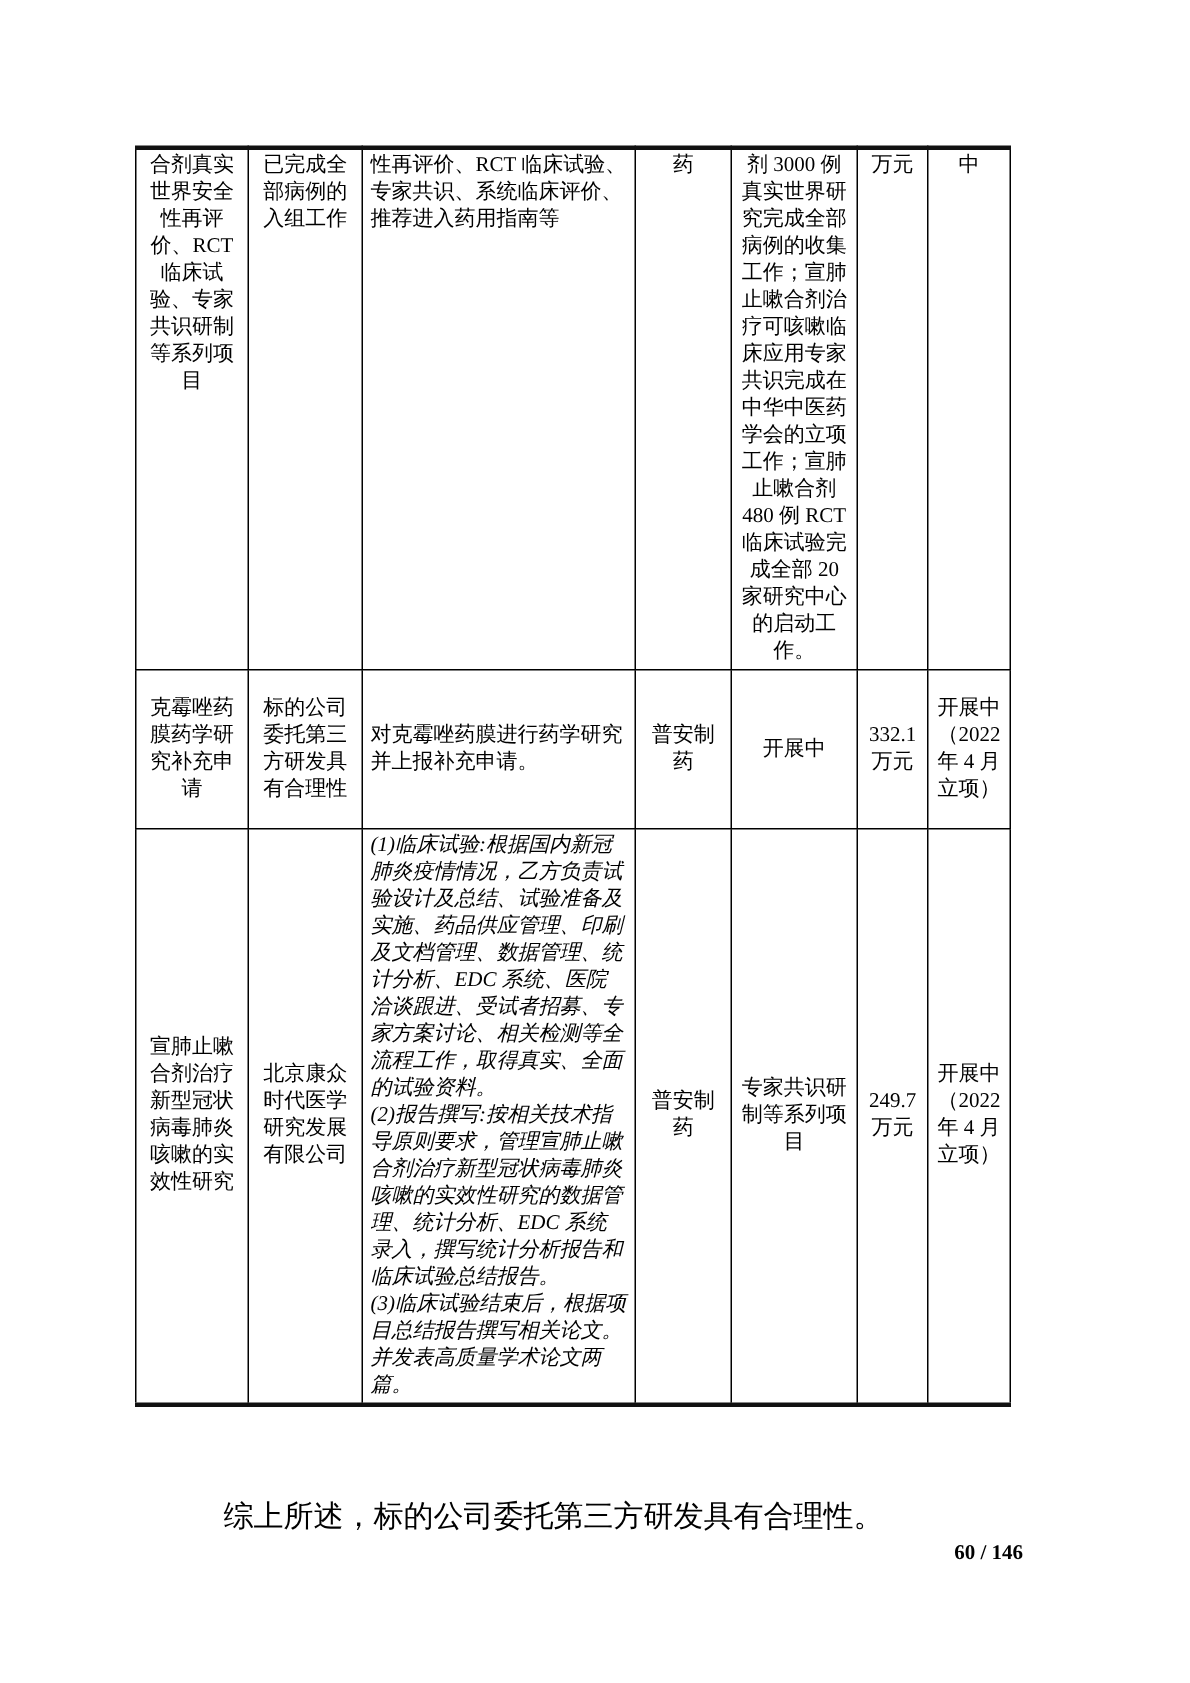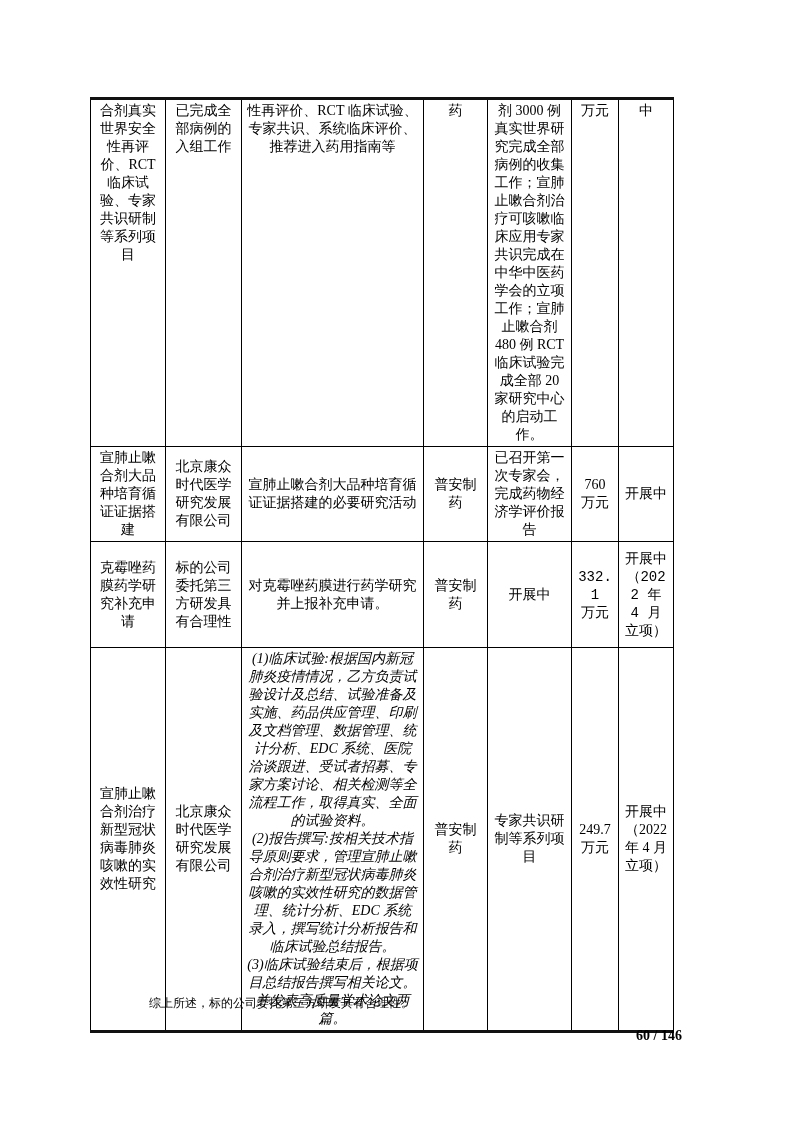--- a/index.html
+++ b/index.html
@@ -27,35 +27,35 @@
     border-bottom: 3px solid #111;
   }
   table.doc-table td {
     border: 1px solid #000;
     padding: 2px 4px;
     vertical-align: middle;
     white-space: pre-wrap;
     word-break: break-word;
     text-align: center;
   }
-  table.doc-table td.c2 { text-align: center; padding: 2px 5px; }
+  table.doc-table td.c2 { text-align: left; padding: 2px 5px; }
   table.doc-table td.c3 { padding: 2px 6px; }
   table.doc-table td.c6 { padding: 2px 5px; }
   table.doc-table tr.row-top td { vertical-align: top; }
   table.doc-table td.cell-top { vertical-align: top; font-style: italic; }
   tr.r0 { height: 312px; }
   tr.r1 { height: 86px; }
-  tr.r2 { height: 106px; font-family: Liberation Mono, monospace; }
+  tr.r2 { height: 106px; }
   tr.r3 { height: 358px; }
   .summary {
     position: absolute;
     left: 117px;
     top: 980px;
     width: 560px;
-    font-size: 12px;
+    font-size: 20px;
     line-height: 22px;
     text-indent: 32px;
   }
   .page-number {
     position: absolute;
     left: 628px;
     top: 1028px;
     width: 54px;
     text-align: right;
     font-size: 14px;
@@ -80,30 +80,20 @@
     <tbody>
       <tr class="r0 row-top">
         <td class="c0">合剂真实世界安全性再评价、RCT 临床试验、专家共识研制等系列项目</td>
         <td class="c1">已完成全部病例的入组工作</td>
         <td class="c2">性再评价、RCT 临床试验、专家共识、系统临床评价、推荐进入药用指南等</td>
         <td class="c3">药</td>
         <td class="c4">剂 3000 例真实世界研究完成全部病例的收集工作；宣肺止嗽合剂治疗可咳嗽临床应用专家共识完成在中华中医药学会的立项工作；宣肺止嗽合剂 480 例 RCT 临床试验完成全部 20 家研究中心的启动工作。</td>
         <td class="c5">万元</td>
         <td class="c6">中</td>
       </tr>
-      <tr class="r1">
-        <td class="c0">宣肺止嗽合剂大品种培育循证证据搭建</td>
-        <td class="c1">北京康众时代医学研究发展有限公司</td>
-        <td class="c2">宣肺止嗽合剂大品种培育循证证据搭建的必要研究活动</td>
-        <td class="c3">普安制药</td>
-        <td class="c4">已召开第一次专家会，完成药物经济学评价报告</td>
-        <td class="c5">760
-万元</td>
-        <td class="c6">开展中</td>
-      </tr>
       <tr class="r2">
         <td class="c0">克霉唑药膜药学研究补充申请</td>
         <td class="c1">标的公司委托第三方研发具有合理性</td>
         <td class="c2">对克霉唑药膜进行药学研究并上报补充申请。</td>
         <td class="c3">普安制药</td>
         <td class="c4">开展中</td>
         <td class="c5">332.1
 万元</td>
         <td class="c6">开展中（2022 年 4 月立项）</td>
       </tr>

